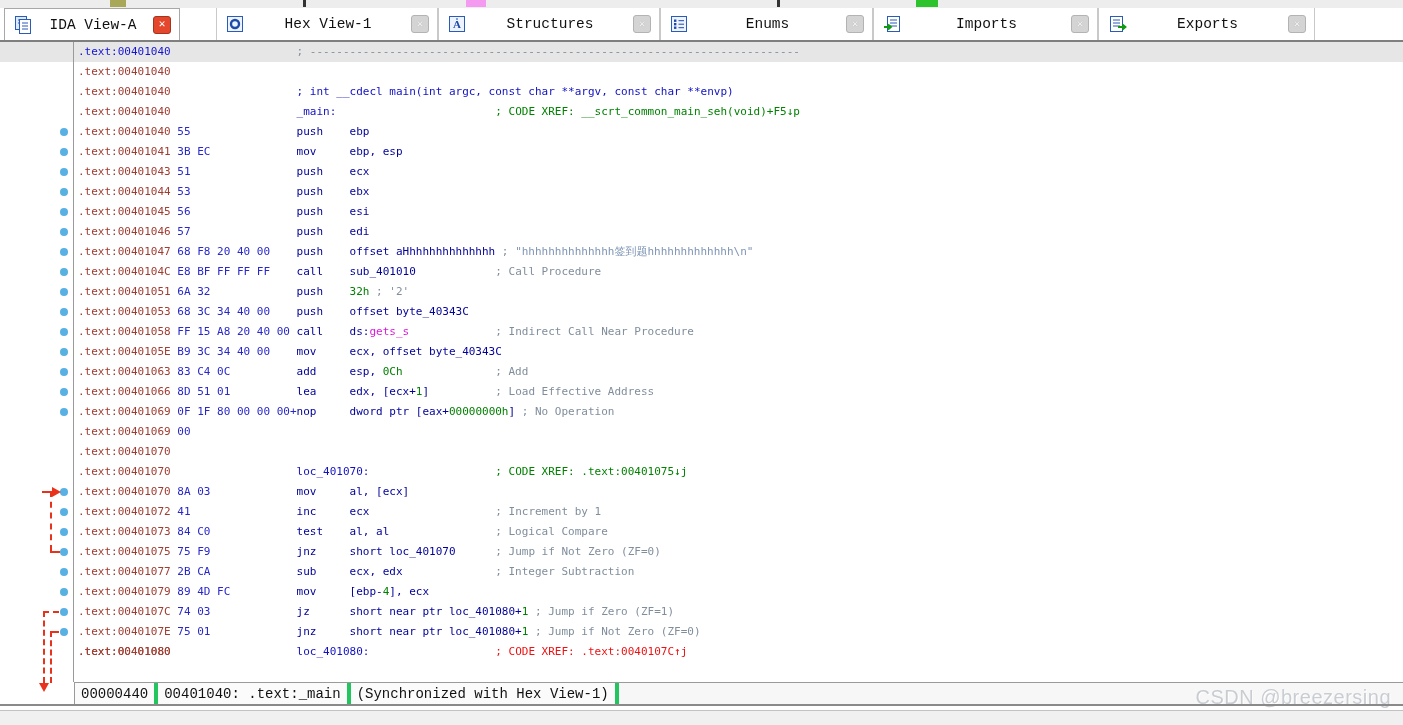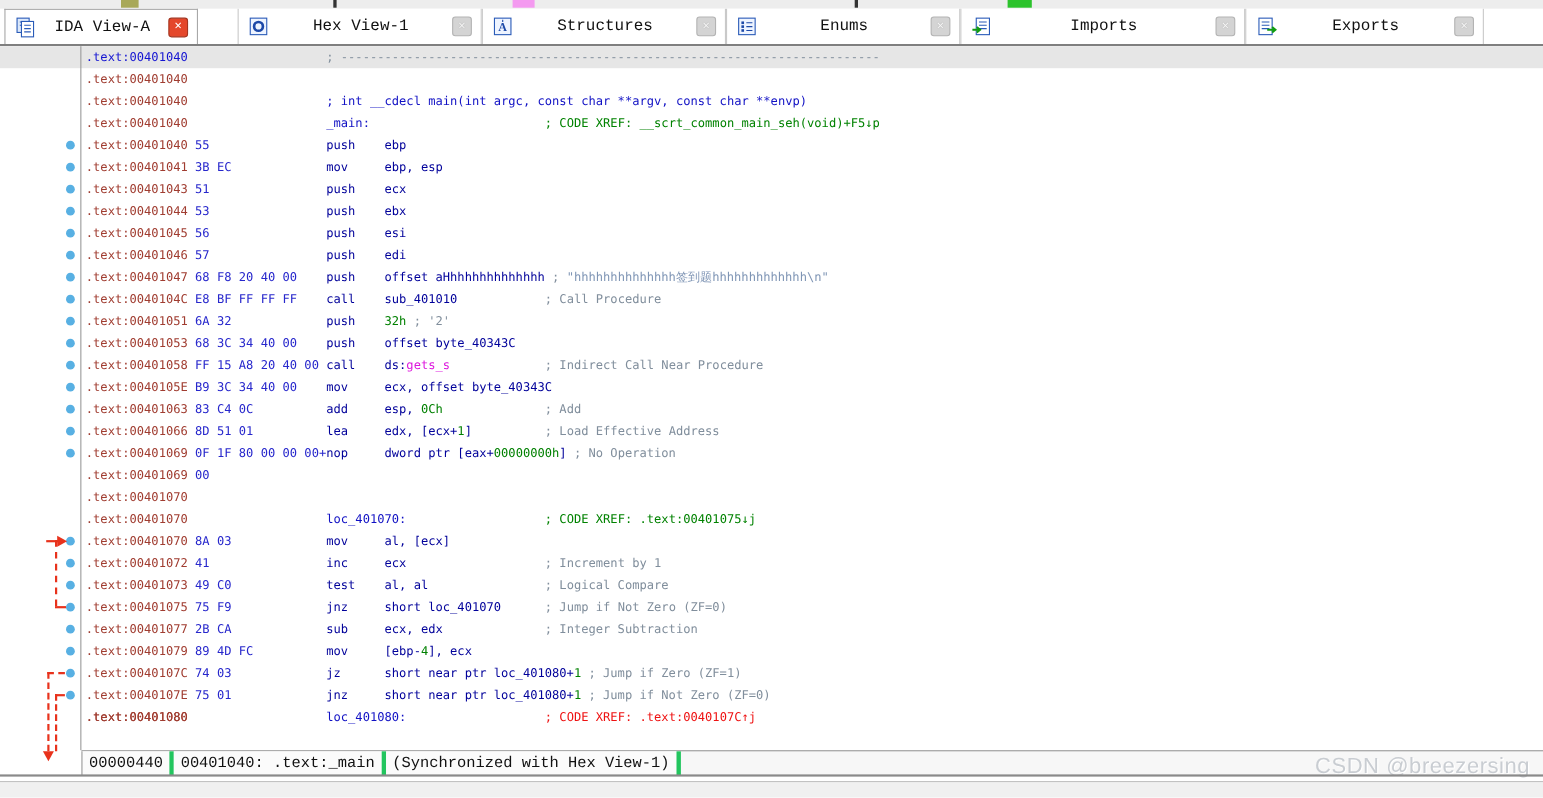--- a/index.html
+++ b/index.html
@@ -121,21 +121,21 @@
           <rect x="5" y="5.5" width="2.4" height="2.4" fill="#1d49a8"></rect>
           <rect x="5" y="9" width="2.4" height="2.4" fill="#1d49a8"></rect>
           <rect x="5" y="12.5" width="2.4" height="2.4" fill="#1d49a8"></rect>
           <line x1="9.5" y1="6.7" x2="15" y2="6.7" stroke="#1d49a8"></line>
           <line x1="9.5" y1="10.2" x2="15" y2="10.2" stroke="#1d49a8"></line>
           <line x1="9.5" y1="13.7" x2="15" y2="13.7" stroke="#1d49a8"></line>
         </svg></span>
       <span class="lbl">Enums</span>
       <span class="closebox gray">✕</span>
     </div>
-    <div class="tab" style="width: 259px;">
+    <div class="tab" style="width: 225px;">
       <span class="ticon"><svg viewBox="0 0 20 20">
           <rect x="5.5" y="2.5" width="12" height="15" fill="#ffffff" stroke="#2a5bb8"></rect>
           <line x1="8" y1="6" x2="15" y2="6" stroke="#2a5bb8"></line>
           <line x1="8" y1="9" x2="15" y2="9" stroke="#2a5bb8"></line>
           <line x1="8" y1="12" x2="15" y2="12" stroke="#2a5bb8"></line>
           <path d="M2 13 L8 13 M6 10.5 L9 13 L6 15.5" stroke="#0f9c0f" stroke-width="1.8" fill="none"></path>
         </svg></span>
       <span class="lbl">Imports</span>
       <span class="closebox gray">✕</span>
     </div>
@@ -187,21 +187,21 @@
     <div class="bp-dot" style="top: 346px;"></div>
     <div class="asm-line" style="top: 360px;"><span class="c-addr">.text:00401069</span><span class="c-w"> </span><span class="c-bytes">0F 1F 80 00 00 00+</span><span class="c-code">nop     dword ptr [eax+</span><span class="c-num">00000000h</span><span class="c-code">]</span><span class="c-cmt"> ; No Operation</span></div>
     <div class="bp-dot" style="top: 366px;"></div>
     <div class="asm-line" style="top: 380px;"><span class="c-addr">.text:00401069</span><span class="c-w"> </span><span class="c-bytes">00                </span></div>
     <div class="asm-line" style="top: 400px;"><span class="c-addr">.text:00401070</span></div>
     <div class="asm-line" style="top: 420px;"><span class="c-addr">.text:00401070</span><span class="c-w">                   </span><span class="c-lbl">loc_401070:</span><span class="c-w">                   </span><span class="c-xref">; CODE XREF: .text:00401075↓j</span></div>
     <div class="asm-line" style="top: 440px;"><span class="c-addr">.text:00401070</span><span class="c-w"> </span><span class="c-bytes">8A 03             </span><span class="c-code">mov     al, [ecx]</span></div>
     <div class="bp-dot" style="top: 446px;"></div>
     <div class="asm-line" style="top: 460px;"><span class="c-addr">.text:00401072</span><span class="c-w"> </span><span class="c-bytes">41                </span><span class="c-code">inc     ecx</span><span class="c-w">                   </span><span class="c-cmt">; Increment by 1</span></div>
     <div class="bp-dot" style="top: 466px;"></div>
-    <div class="asm-line" style="top: 480px;"><span class="c-addr">.text:00401073</span><span class="c-w"> </span><span class="c-bytes">49 C0             </span><span class="c-code">test    al, al</span><span class="c-w">                </span><span class="c-cmt">; Logical Compare</span></div>
+    <div class="asm-line" style="top: 480px;"><span class="c-addr">.text:00401073</span><span class="c-w"> </span><span class="c-bytes">84 C0             </span><span class="c-code">test    al, al</span><span class="c-w">                </span><span class="c-cmt">; Logical Compare</span></div>
     <div class="bp-dot" style="top: 486px;"></div>
     <div class="asm-line" style="top: 500px;"><span class="c-addr">.text:00401075</span><span class="c-w"> </span><span class="c-bytes">75 F9             </span><span class="c-code">jnz     short loc_401070</span><span class="c-w">      </span><span class="c-cmt">; Jump if Not Zero (ZF=0)</span></div>
     <div class="bp-dot" style="top: 506px;"></div>
     <div class="asm-line" style="top: 520px;"><span class="c-addr">.text:00401077</span><span class="c-w"> </span><span class="c-bytes">2B CA             </span><span class="c-code">sub     ecx, edx</span><span class="c-w">              </span><span class="c-cmt">; Integer Subtraction</span></div>
     <div class="bp-dot" style="top: 526px;"></div>
     <div class="asm-line" style="top: 540px;"><span class="c-addr">.text:00401079</span><span class="c-w"> </span><span class="c-bytes">89 4D FC          </span><span class="c-code">mov     [ebp-</span><span class="c-num">4</span><span class="c-code">], ecx</span></div>
     <div class="bp-dot" style="top: 546px;"></div>
     <div class="asm-line" style="top: 560px;"><span class="c-addr">.text:0040107C</span><span class="c-w"> </span><span class="c-bytes">74 03             </span><span class="c-code">jz      short near ptr loc_401080+</span><span class="c-num">1</span><span class="c-cmt"> ; Jump if Zero (ZF=1)</span></div>
     <div class="bp-dot" style="top: 566px;"></div>
     <div class="asm-line" style="top: 580px;"><span class="c-addr">.text:0040107E</span><span class="c-w"> </span><span class="c-bytes">75 01             </span><span class="c-code">jnz     short near ptr loc_401080+</span><span class="c-num">1</span><span class="c-cmt"> ; Jump if Not Zero (ZF=0)</span></div>

